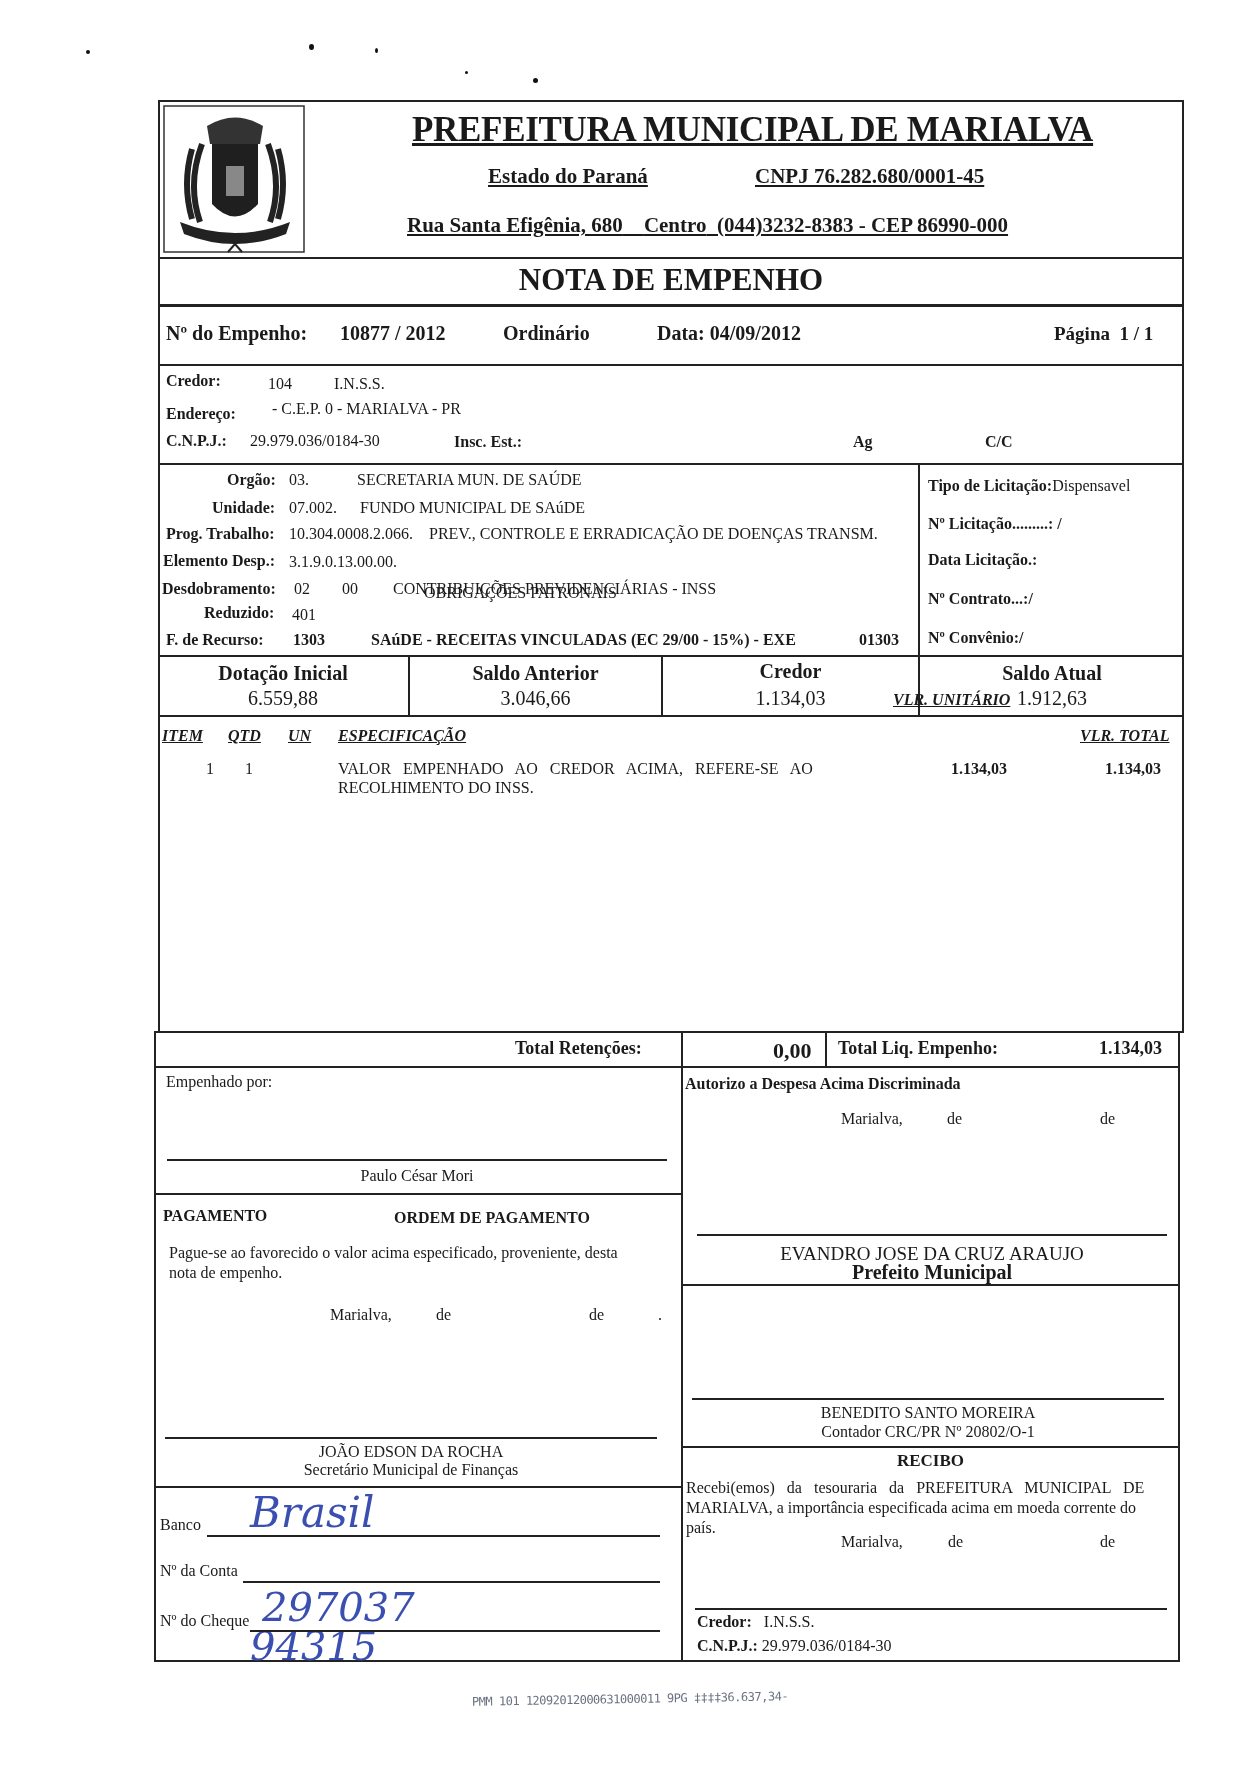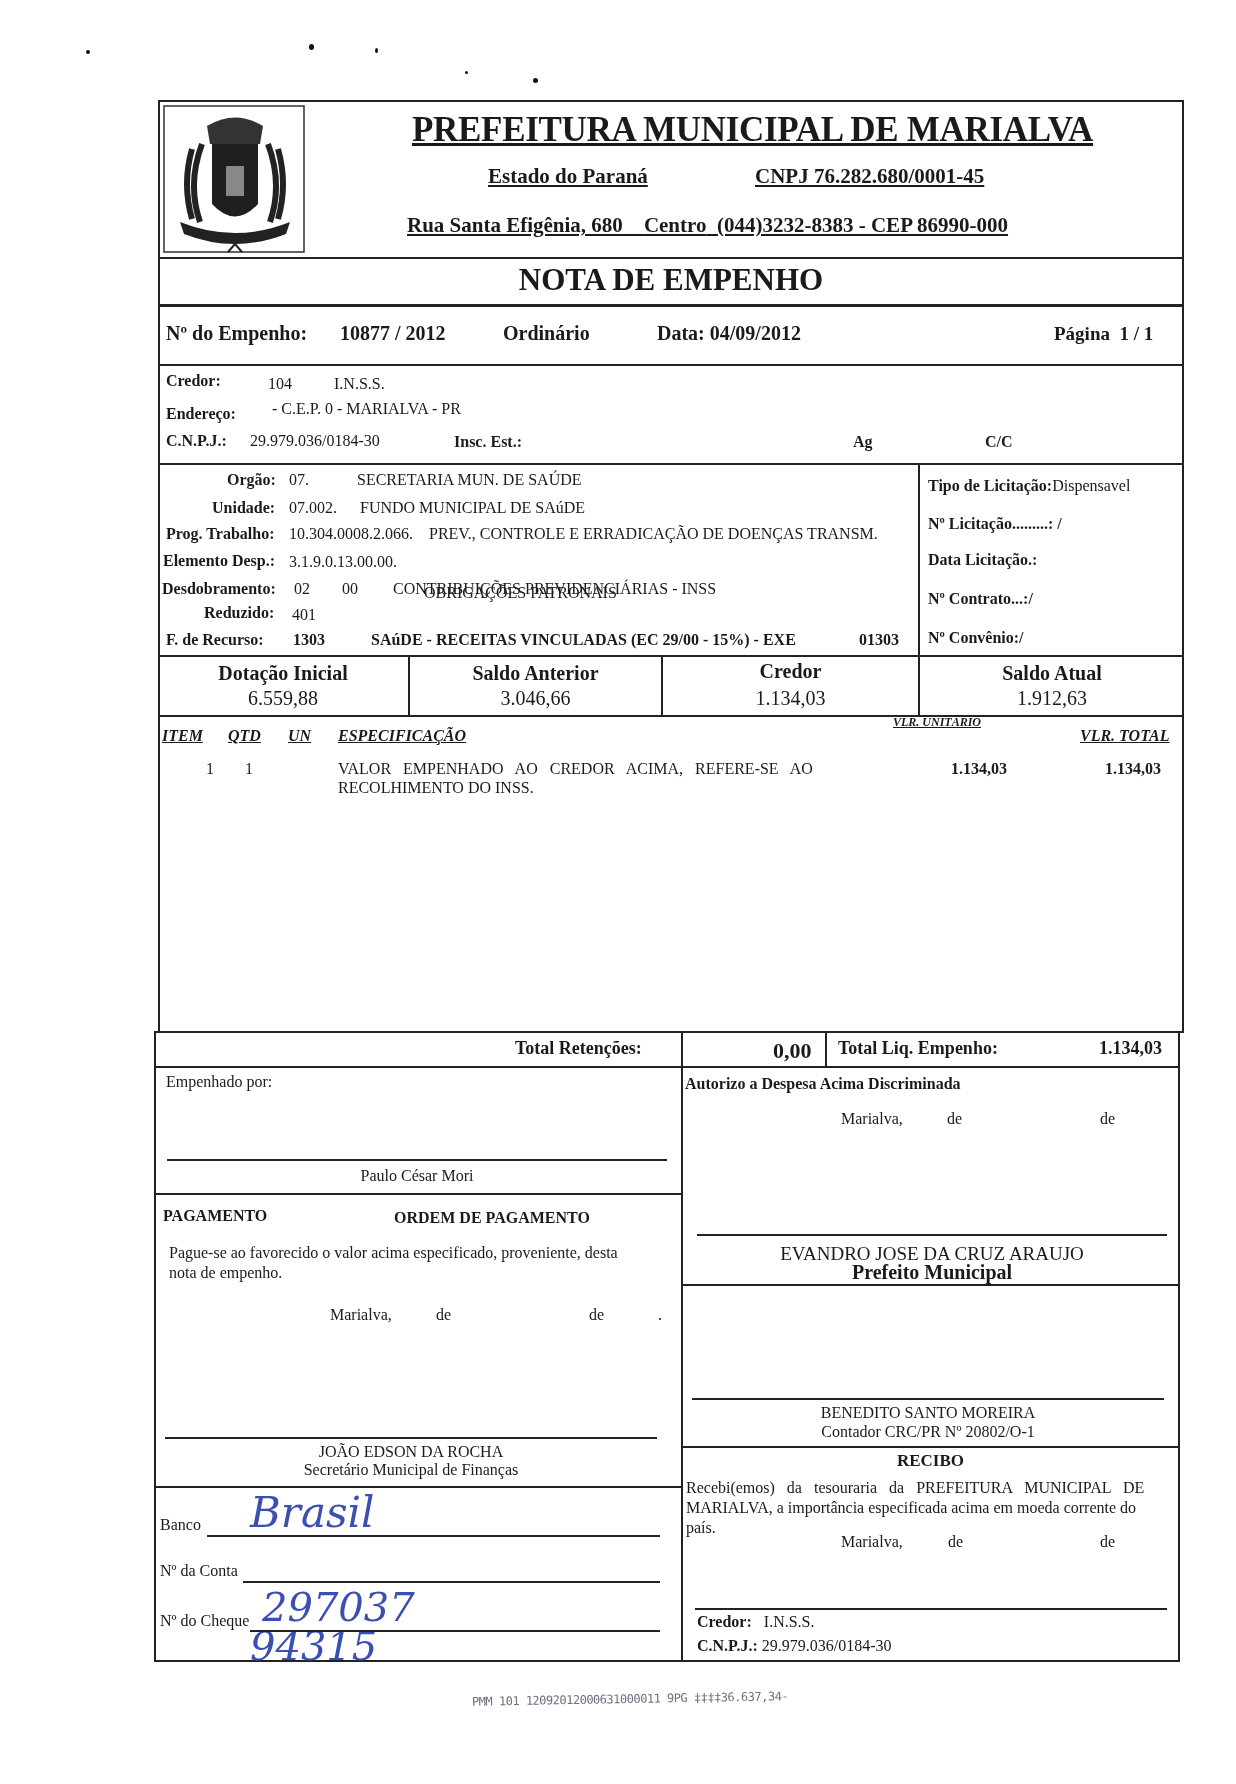--- a/index.html
+++ b/index.html
@@ -67,21 +67,21 @@
 <div class="txt" style="left:272px;top:400px;font-size:16px;">- C.E.P. 0 - MARIALVA - PR</div>
 <div class="txt b" style="left:166px;top:432px;font-size:16px;">C.N.P.J.:</div>
 <div class="txt" style="left:250px;top:432px;font-size:16px;">29.979.036/0184-30</div>
 <div class="txt b" style="left:454px;top:433px;font-size:16px;">Insc. Est.:</div>
 <div class="txt b" style="left:853px;top:433px;font-size:16px;">Ag</div>
 <div class="txt b" style="left:985px;top:433px;font-size:16px;">C/C</div>
 <div class="hl" style="left:158px;top:463px;width:1026px;"></div>
 
 <div class="vl" style="left:918px;top:463px;height:192px;"></div>
 <div class="txt b" style="left:227px;top:471px;font-size:16px;">Orgão:</div>
-<div class="txt" style="left:289px;top:471px;font-size:16px;">07.</div>
+<div class="txt" style="left:289px;top:471px;font-size:16px;">03.</div>
 <div class="txt" style="left:357px;top:471px;font-size:16px;">SECRETARIA MUN. DE SAÚDE</div>
 <div class="txt b" style="left:212px;top:499px;font-size:16px;">Unidade:</div>
 <div class="txt" style="left:289px;top:499px;font-size:16px;">07.002.</div>
 <div class="txt" style="left:360px;top:499px;font-size:16px;">FUNDO MUNICIPAL DE SAúDE</div>
 <div class="txt b" style="left:166px;top:525px;font-size:16px;">Prog. Trabalho:</div>
 <div class="txt" style="left:289px;top:525px;font-size:16px;">10.304.0008.2.066.</div>
 <div class="txt" style="left:429px;top:525px;font-size:16px;">PREV., CONTROLE E ERRADICAÇÃO DE DOENÇAS TRANSM.</div>
 <div class="txt b" style="left:163px;top:552px;font-size:16px;">Elemento Desp.:</div>
 <div class="txt" style="left:289px;top:553px;font-size:16px;">3.1.9.0.13.00.00.</div>
 <div class="txt" style="left:424px;top:552px;font-size:16px;margin-top:32px;">OBRIGAÇÕES PATRONAIS</div>
@@ -122,21 +122,21 @@
 <div class="txt b center" style="left:663px;top:660px;width:255px;font-size:20px;">Credor</div>
 <div class="txt center" style="left:663px;top:687px;width:255px;font-size:20px;">1.134,03</div>
 <div class="txt b center" style="left:920px;top:662px;width:264px;font-size:20px;">Saldo Atual</div>
 <div class="txt center" style="left:920px;top:687px;width:264px;font-size:20px;">1.912,63</div>
 <div class="hl" style="left:158px;top:715px;width:1026px;"></div>
 
 <div class="txt b u" style="left:162px;top:727px;font-size:16px;font-style:italic;">ITEM</div>
 <div class="txt b u" style="left:228px;top:727px;font-size:16px;font-style:italic;">QTD</div>
 <div class="txt b u" style="left:288px;top:727px;font-size:16px;font-style:italic;">UN</div>
 <div class="txt b u" style="left:338px;top:727px;font-size:16px;font-style:italic;">ESPECIFICAÇÃO</div>
-<div class="txt b u" style="left:893px;top:715px;font-size:12px;font-style:italic;">VLR. UNITÁRIO</div>
+<div class="txt b u" style="left:893px;top:691px;font-size:16px;font-style:italic;">VLR. UNITÁRIO</div>
 <div class="txt b u" style="left:1080px;top:727px;font-size:16px;font-style:italic;">VLR. TOTAL</div>
 
 <div class="abs" style="left:158px;top:758px;width:1026px;height:40px;">
   <div class="txt" style="left:48px;top:2px;font-size:16px;">1</div>
   <div class="txt" style="left:87px;top:2px;font-size:16px;">1</div>
   <div class="txt" style="left:180px;top:2px;font-size:16px;white-space:pre;">VALOR   EMPENHADO   AO   CREDOR   ACIMA,   REFERE-SE   AO</div>
   <div class="txt" style="left:180px;top:21px;font-size:16px;">RECOLHIMENTO DO INSS.</div>
   <div class="txt b" style="left:793px;top:2px;font-size:16px;">1.134,03</div>
   <div class="txt b" style="left:947px;top:2px;font-size:16px;">1.134,03</div>
 </div>

